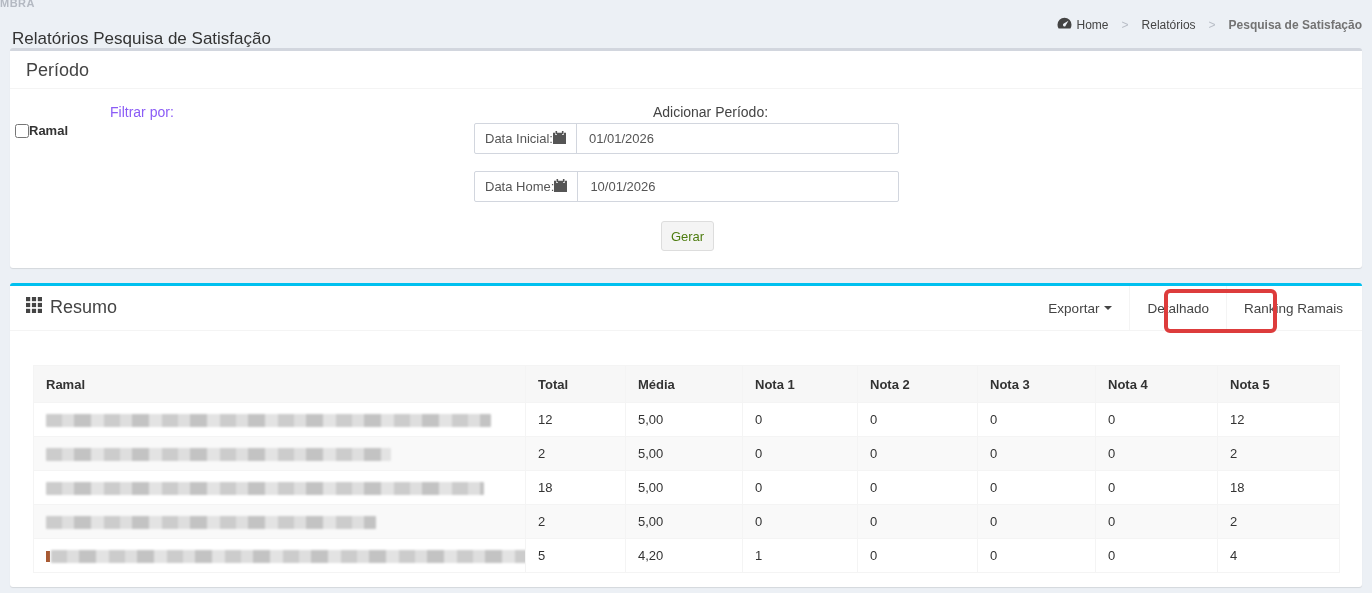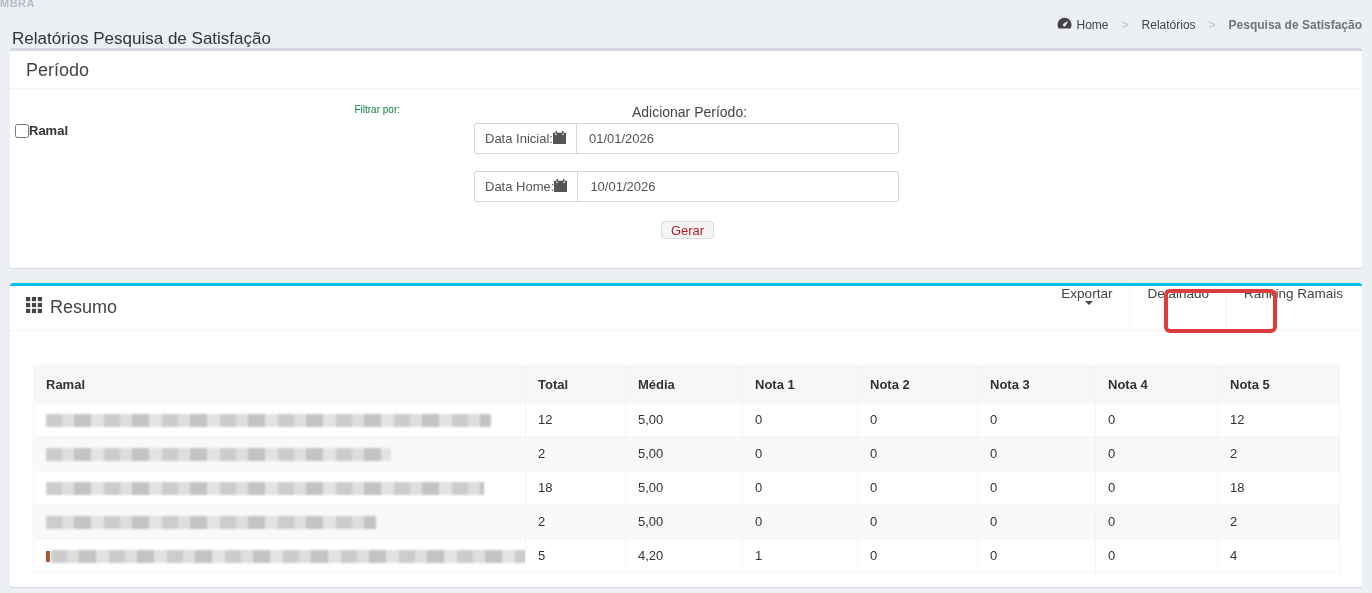--- a/index.html
+++ b/index.html
@@ -41,70 +41,70 @@
 
   .box-periodo .box-title{
     position:absolute;left:16px;top:9px;font-size:18px;color:#444;font-weight:400;
   }
   .box-periodo .header-rule{
     position:absolute;left:0;top:37px;width:100%;height:1px;background:#f4f4f4;
   }
 
   
   .filtrar-label{
-    position:absolute;left:100px;top:53px;width:290px;text-align:right;
-    font-size:10px;color:#15803d;
+    position:absolute;left:100px;top:53px;width:290px;text-align:left;
+    font-size:14px;color:#8b5cf6;
   }
   .ramal-check{
     position:absolute;left:5px;top:72px;display:flex;align-items:center;
     font-size:13px;font-weight:bold;color:#333;cursor:pointer;
   }
   .ramal-check input{width:14px;height:14px;margin:0;}
 
   .adicionar-label{
-    position:absolute;left:467px;top:53px;width:425px;text-align:center;
+    position:absolute;left:488px;top:53px;width:425px;text-align:center;
     font-size:14px;color:#444;
   }
   .input-group{
     position:absolute;left:464px;width:425px;height:31px;
     display:flex;border:1px solid #d2d6de;border-radius:2px;background:#fff;
     box-sizing:border-box;
   }
   .ig-initial{top:72px;}
   .ig-final{top:120px;}
   .input-addon{
     display:flex;align-items:center;padding:0 10px;
     border-right:1px solid #d2d6de;font-size:13px;color:#555;white-space:nowrap;
   }
   .input-group input[type=text]{
     flex:1;border:none;outline:none;padding:0 12px;font-size:13px;color:#555;
     font-family:"Liberation Sans", sans-serif;background:transparent;
   }
   .btn-gerar{
-    position:absolute;left:651px;top:170px;width:53px;height:18px;
+    position:absolute;left:651px;top:170px;width:53px;height:30px;
     background:#f4f4f4;border:1px solid #ddd;border-radius:3px;
-    font-size:13px;color:#b91c1c;cursor:pointer;
+    font-size:13px;color:#4d7c0f;cursor:pointer;
     font-family:"Liberation Sans", sans-serif;
   }
 
   
   .resumo-header{
     position:absolute;left:0;top:0;width:100%;height:45px;
     border-bottom:1px solid #f4f4f4;box-sizing:border-box;
   }
   .resumo-title{
     position:absolute;left:16px;top:11px;display:flex;align-items:center;gap:8px;
     font-size:18px;color:#444;font-weight:400;
   }
   .resumo-tabs{
     position:absolute;right:2px;top:0;height:44px;display:flex;align-items:stretch;
   }
   .tab{
     display:flex;align-items:center;padding:0 17px;font-size:13.5px;color:#444;
-    cursor:pointer;white-space:nowrap;flex-direction:column;
+    cursor:pointer;white-space:nowrap;
   }
   .tab-sep{border-left:1px solid #f4f4f4;}
   .caret{
     display:inline-block;width:0;height:0;margin-left:5px;
     border-left:4px solid transparent;border-right:4px solid transparent;
     border-top:4px solid #444;
   }
   .annotation-box{
     position:absolute;left:1154px;top:3px;width:113px;height:44px;
     border:4px solid #dd3c3c;border-radius:6px;box-sizing:border-box;

